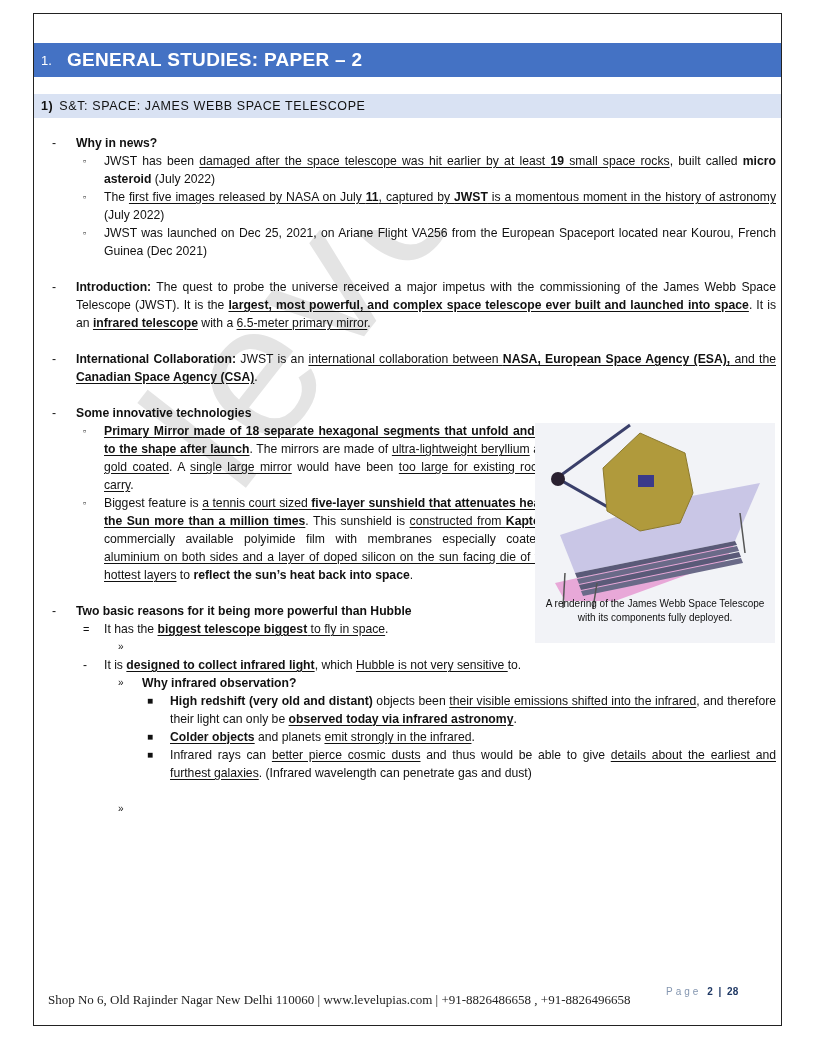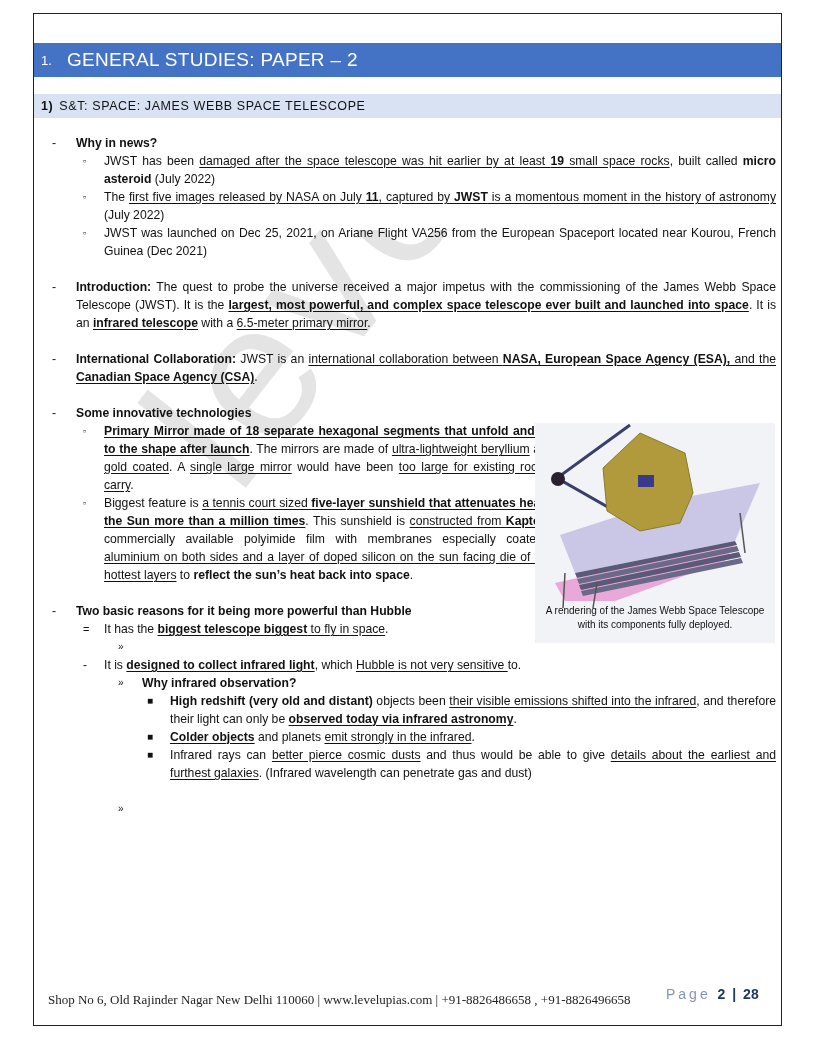--- a/index.html
+++ b/index.html
@@ -8,44 +8,44 @@
   .page-border { position:absolute; left:33px; top:13px; width:749px; height:1013px;
                  border:1px solid #222; box-sizing:border-box; }
   .watermark { position:absolute; left:60px; top:230px; width:760px; height:600px;
                pointer-events:none; overflow:hidden; }
   .watermark span { position:absolute; left:40px; top:160px; font-family:"Liberation Sans", sans-serif;
                font-size:190px; font-weight:400; color:#e4e4e4; transform:rotate(-52deg);
                transform-origin:left top; white-space:nowrap; letter-spacing:10px; }
   .h1-bar { position:absolute; left:34px; top:43px; width:747px; height:34px;
             background:#4472c4; color:#fff; display:flex; align-items:center; }
   .h1-num { font-size:13px; margin-left:7px; width:26px; font-weight:400; }
-  .h1-title { font-size:19px; font-weight:400; letter-spacing:0.3px; }
+  .h1-title { font-size:19px; font-weight:700; letter-spacing:0.3px; }
   .h2-bar { position:absolute; left:34px; top:94px; width:747px; height:24px;
             background:#d9e2f3; display:flex; align-items:center; font-size:12.5px; letter-spacing:0.6px; }
   .h2-num { margin-left:7px; font-weight:700; margin-right:6px; }
   .content { position:absolute; left:52px; top:134px; width:724px; font-size:12.2px; line-height:18px; }
   .lvl0 { position:relative; padding-left:24px; }
   .lvl0 > .mk { position:absolute; left:0; top:0; }
   .lvl1 { position:relative; padding-left:52px; text-align:justify; }
   .lvl1 > .mk { position:absolute; left:31px; top:0; font-size:9px; }
   .lvl2 { position:relative; padding-left:90px; }
   .lvl2 > .mk { position:absolute; left:66px; top:0; font-size:10px; }
   .lvl3 { position:relative; padding-left:118px; text-align:justify; }
   .lvl3 > .mk { position:absolute; left:95px; top:0; font-size:10px; }
   .gap { height:18px; }
   u { text-decoration:underline; text-underline-offset:2px; }
   .narrow { width:471px; }
   .figure { position:absolute; left:535px; top:423px; width:240px; height:220px;
             background:#f2f3f7; }
   .figure svg { position:absolute; left:0; top:0; }
-  .caption { position:absolute; left:0; top:181px; width:240px; text-align:center;
+  .caption { position:absolute; left:0; top:174px; width:240px; text-align:center;
              font-size:10px; line-height:14px; color:#111; }
   .footer-addr { position:absolute; left:48px; top:992px; font-family:"Liberation Serif", serif;
                  font-size:13px; color:#222; }
-  .footer-page { position:absolute; left:666px; top:986px; font-size:14px; color:#8496b0;
+  .footer-page { position:absolute; left:666px; top:986px; font-size:10px; color:#8496b0;
                  letter-spacing:3px; }
   .footer-page b { color:#1f3864; letter-spacing:0; }
   .footer-page .sep { color:#1f3864; letter-spacing:0; font-weight:700; }
 </style>
 </head>
 <body>
 
 <div class="page-border"></div>
 
 <div class="watermark">

